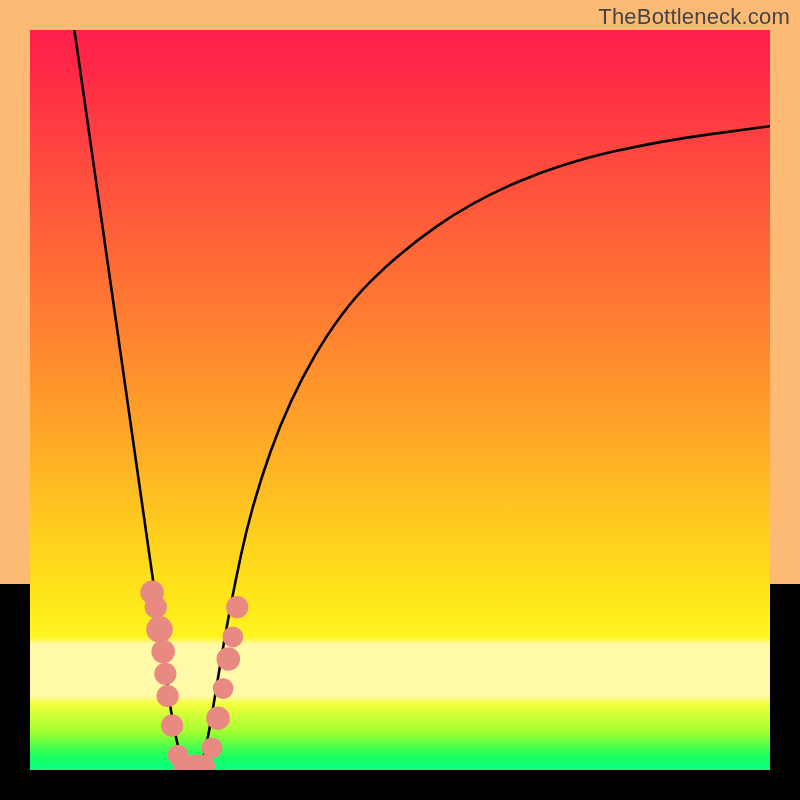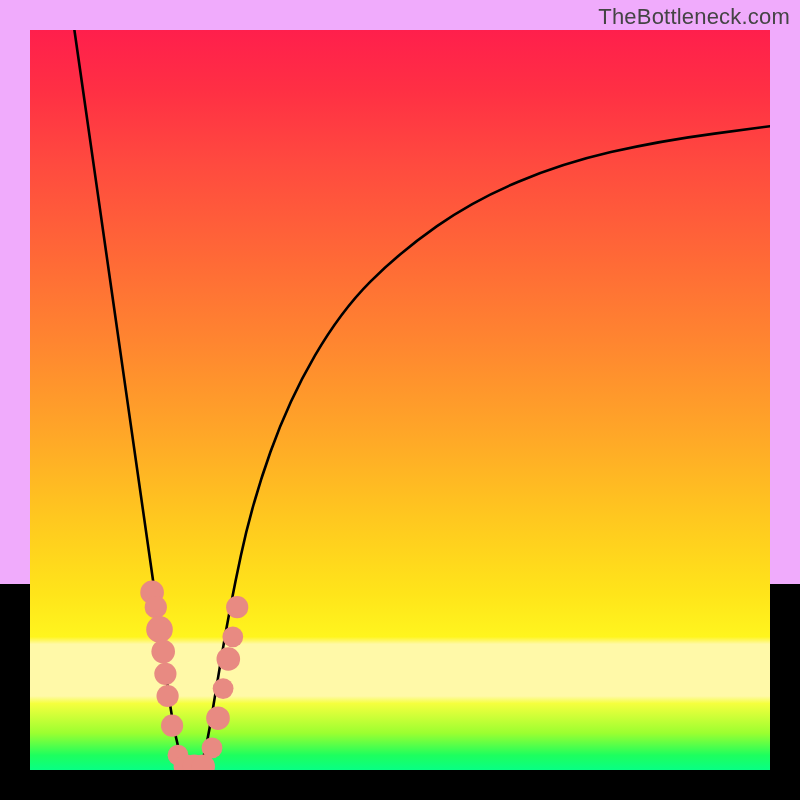--- a/index.html
+++ b/index.html
@@ -8,21 +8,21 @@
     width: 800px;
     height: 800px;
     overflow: hidden;
     background: #000;
     font-family: Arial, Helvetica, sans-serif;
   }
   .frame {
     position: relative;
     width: 800px;
     height: 584px;
-    background: #f0abfc;
+    background: #fdba74;
     text-align: right;
   }
   .watermark {
     position: absolute;
     top: 4px;
     right: 10px;
     color: #444;
     font-size: 22px;
     font-weight: 500;
     z-index: 50;

